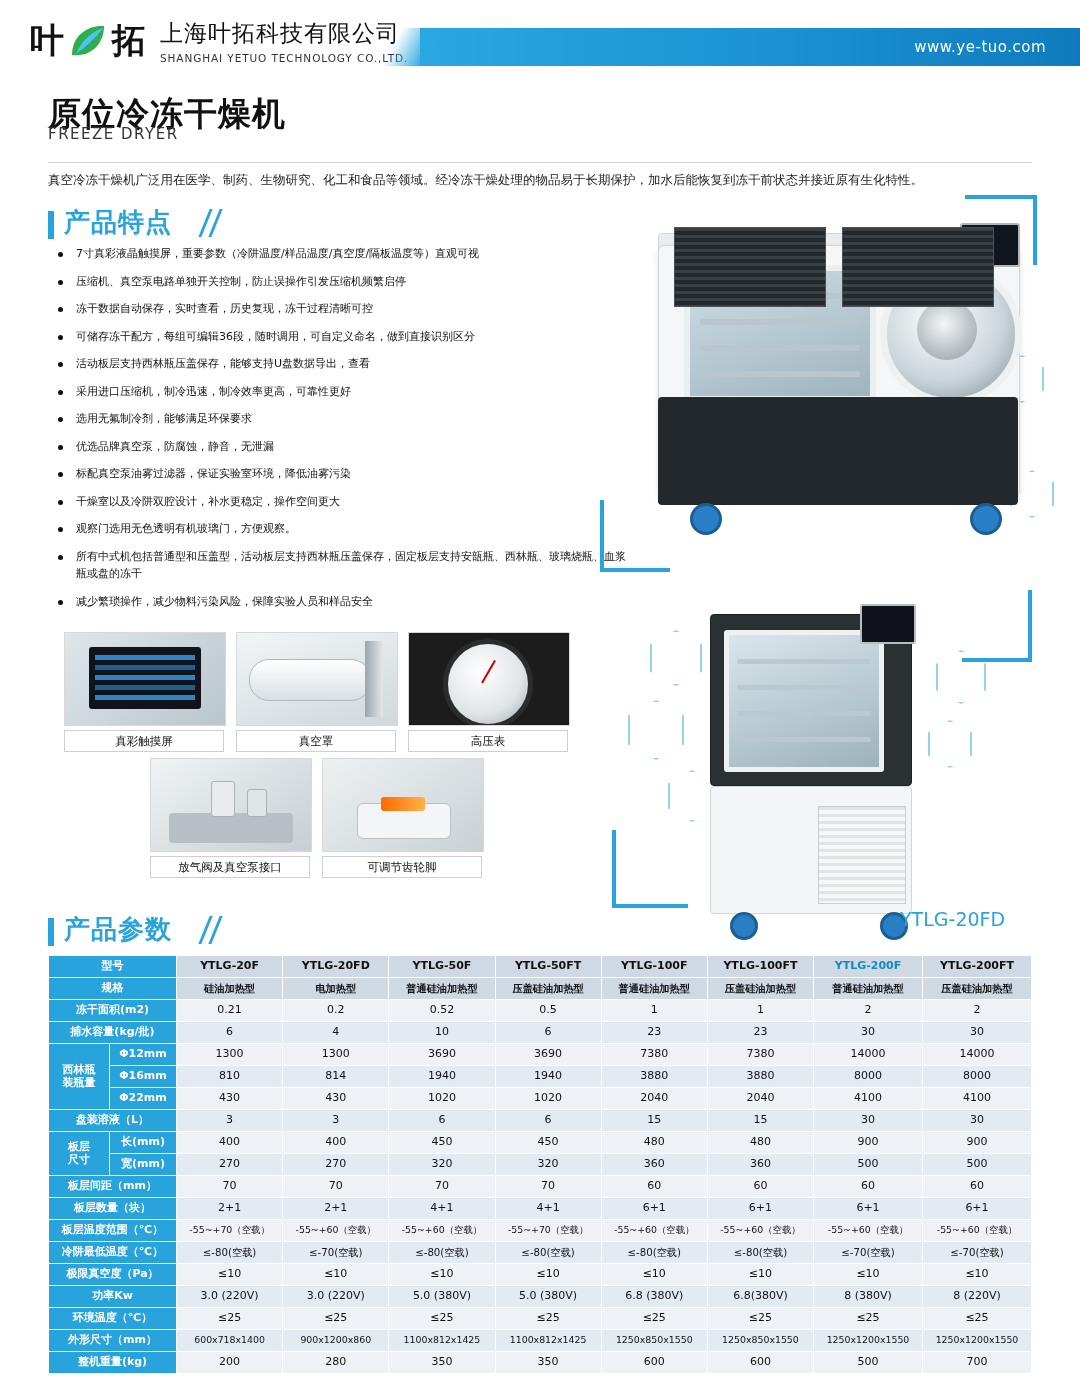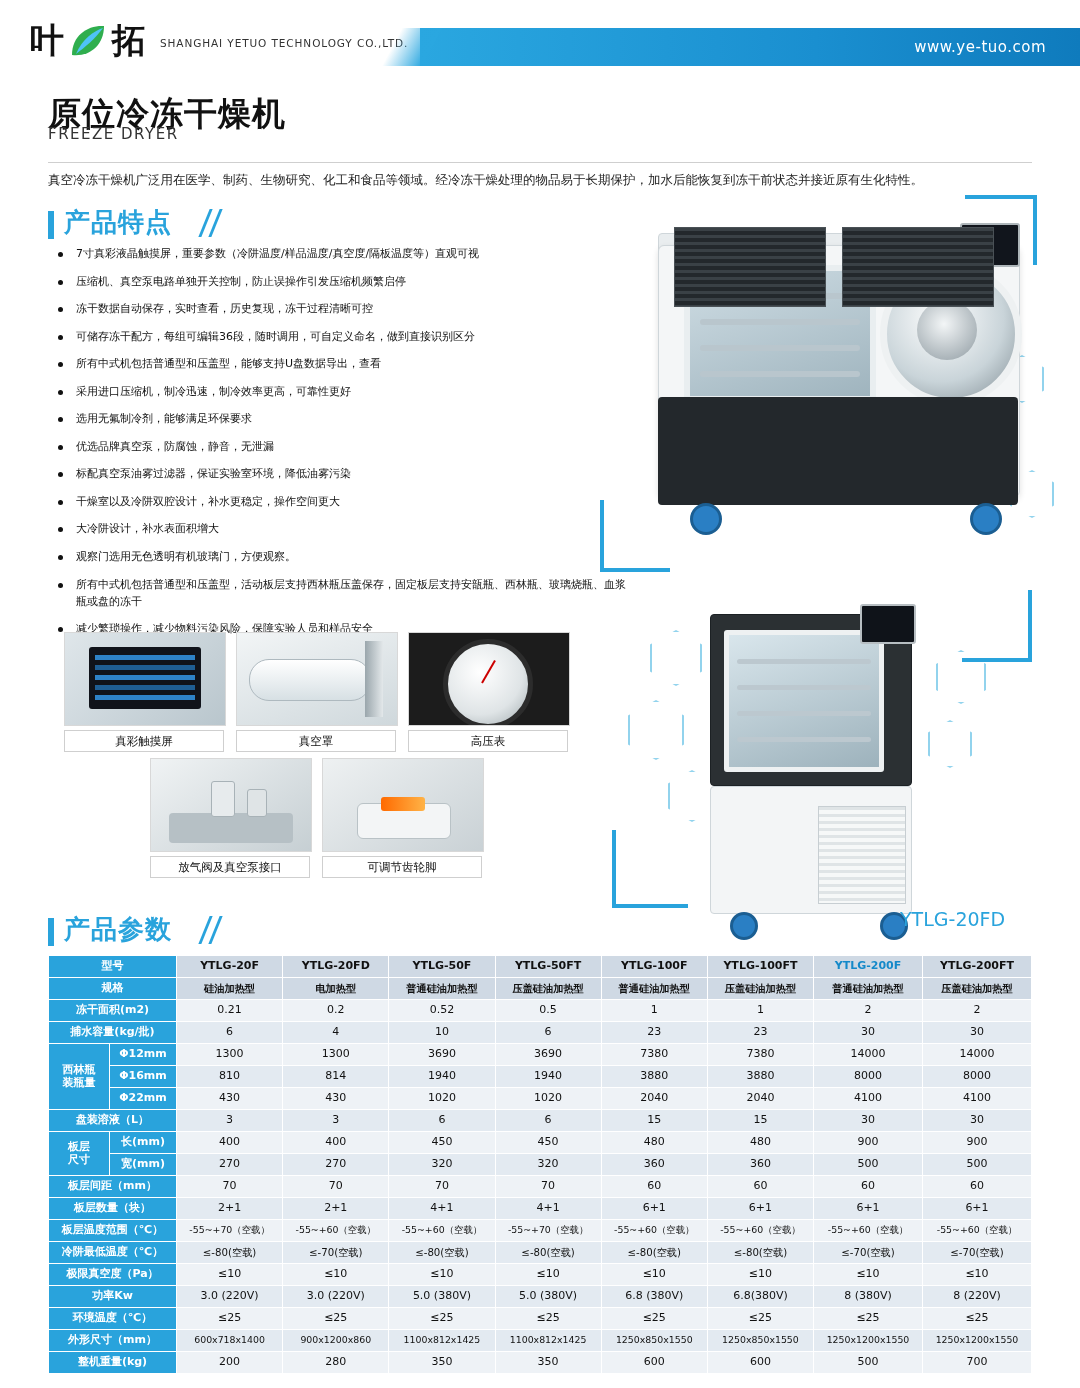--- a/index.html
+++ b/index.html
@@ -178,20 +178,21 @@
       <span>叶</span>
       <span class="logo-leaf">
         <svg width="40" height="40" viewBox="0 0 40 40">
           <path d="M4 34 C4 14 20 4 36 5 C36 24 22 36 4 34 Z" fill="#2fae4e"></path>
           <path d="M8 33 C14 18 26 10 35 7 C26 19 17 26 8 33 Z" fill="#4fc3f7"></path>
         </svg>
       </span>
       <span>拓</span>
     </div>
     <div class="logo-text">
+      <div class="logo-cn">上海叶拓科技有限公司</div>
       <div class="logo-en">SHANGHAI YETUO TECHNOLOGY CO.,LTD.</div>
     </div>
   </div>
   <div class="header-bar">
     <span class="header-url">www.ye-tuo.com</span>
   </div>
 </div>
 
 <div class="title-cn">原位冷冻干燥机</div>
 <div class="title-en">FREEZE DRYER</div>
@@ -202,27 +203,26 @@
   <span class="bar"></span>
   <span class="txt">产品特点</span>
   <span class="slash" style="left:150px;"></span>
 </div>
 
 <div class="features">
   <div class="feat">7寸真彩液晶触摸屏，重要参数（冷阱温度/样品温度/真空度/隔板温度等）直观可视</div>
   <div class="feat">压缩机、真空泵电路单独开关控制，防止误操作引发压缩机频繁启停</div>
   <div class="feat">冻干数据自动保存，实时查看，历史复现，冻干过程清晰可控</div>
   <div class="feat">可储存冻干配方，每组可编辑36段，随时调用，可自定义命名，做到直接识别区分</div>
-  <div class="feat">所有中式机包括普通型和压盖型，能够支持U盘数据导出，查看</div>
+  <div class="feat">活动板层支持西林瓶压盖保存，能够支持U盘数据导出，查看</div>
   <div class="feat">采用进口压缩机，制冷迅速，制冷效率更高，可靠性更好</div>
   <div class="feat">选用无氟制冷剂，能够满足环保要求</div>
   <div class="feat">优选品牌真空泵，防腐蚀，静音，无泄漏</div>
   <div class="feat">标配真空泵油雾过滤器，保证实验室环境，降低油雾污染</div>
   <div class="feat">干燥室以及冷阱双腔设计，补水更稳定，操作空间更大</div>
-  <div class="feat">大冷阱设计，补水表面积增大</div>
   <div class="feat">观察门选用无色透明有机玻璃门，方便观察。</div>
   <div class="feat">所有中式机包括普通型和压盖型，活动板层支持西林瓶压盖保存，固定板层支持安瓿瓶、西林瓶、玻璃烧瓶、血浆瓶或盘的冻干</div>
   <div class="feat">减少繁琐操作，减少物料污染风险，保障实验人员和样品安全</div>
 </div>
 
 <div class="thumbs">
   <div class="thumb-row">
     <div class="thumb-cell">
       <div class="thumb-img">
         <div class="t-screen">

